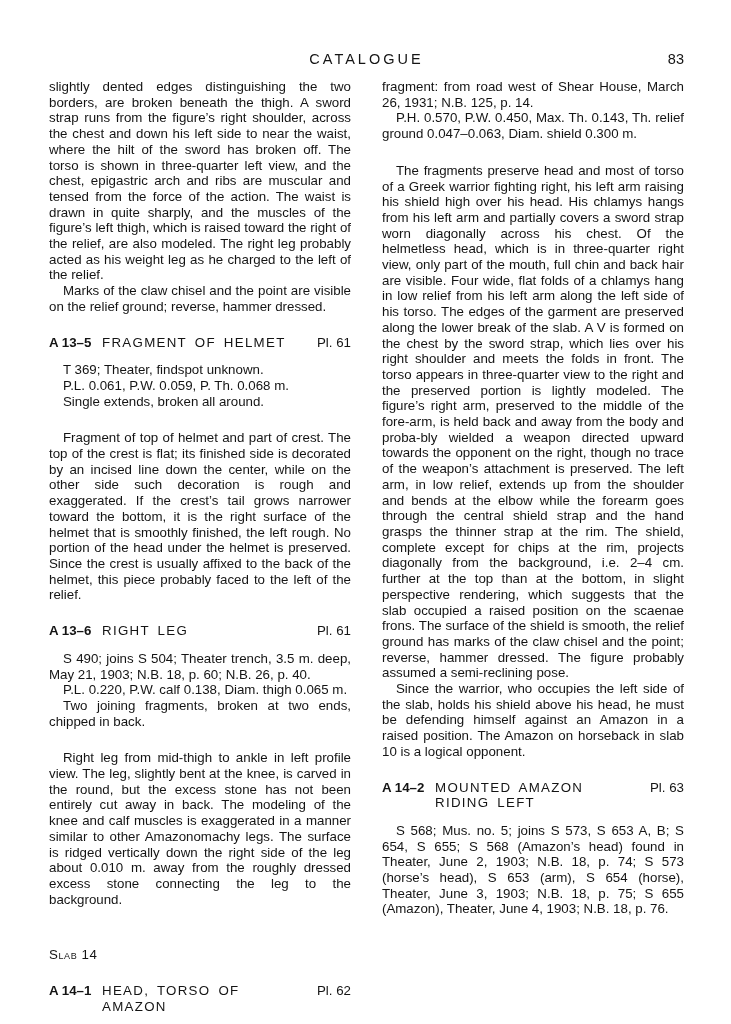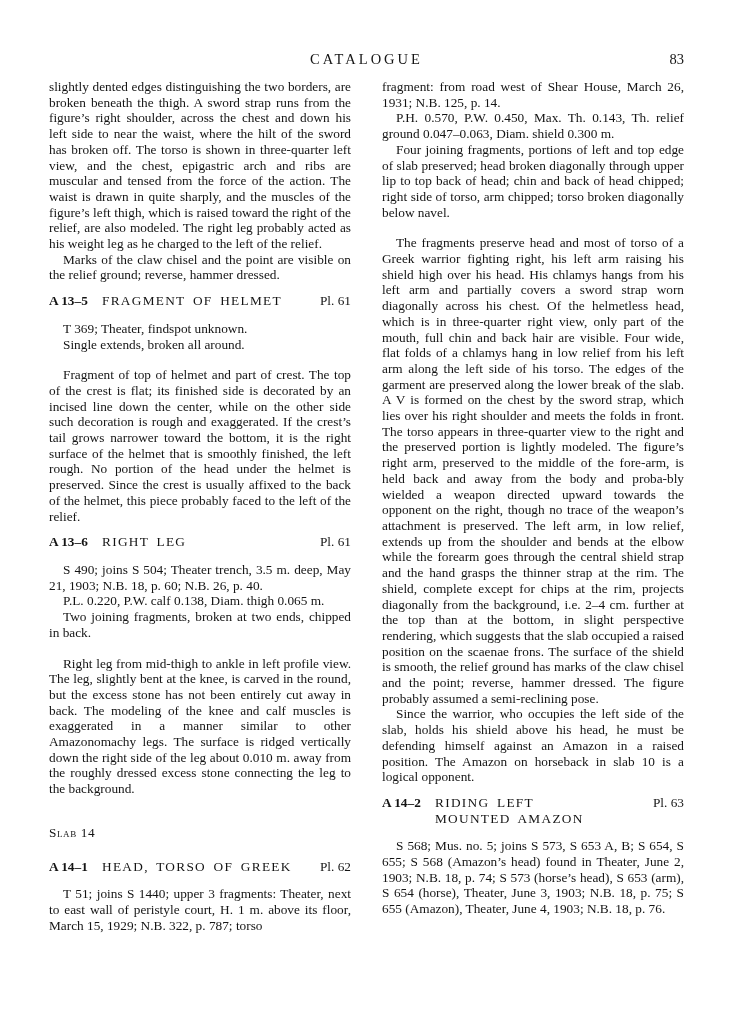--- a/index.html
+++ b/index.html
@@ -4,21 +4,21 @@
 <style>
   * { margin: 0; padding: 0; box-sizing: border-box; }
   html, body { background: #e8e8e6; }
   .page {
     position: relative;
     width: 731px;
     height: 1024px;
     margin: 0 auto;
     background: #ffffff;
     color: #141414;
-    font-family: Liberation Serif, serif;
+    font-family: Liberation Sans, sans-serif;
     font-size: 13.3px;
     line-height: 15.7px;
     overflow: hidden;
   }
   .page-header {
     position: absolute;
     top: 52px;
     left: 49px;
     width: 635px;
     height: 18px;
@@ -39,41 +39,41 @@
     position: absolute;
     top: 79px;
     left: 49px;
     width: 635px;
     display: flex;
     gap: 31px;
   }
   .column { width: 306px; }
   .para { text-align: justify; }
   .para.indent { text-indent: 14px; }
-  .para.desc { margin-top: 15px; }
+  .para.desc { margin-top: 21px; }
   .entry-heading {
     display: flex;
     align-items: flex-start;
-    margin-top: 10px;
+    margin-top: 20px;
     margin-bottom: 12px;
   }
   .entry-id {
     font-weight: bold;
     flex: none;
     width: 53px;
   }
   .entry-title {
     flex: 1;
     letter-spacing: 1.3px;
     word-spacing: 3px;
   }
   .title-line { display: block; }
   .entry-plate { flex: none; margin-left: 6px; }
   .slab-heading {
-    margin-top: 28px;
+    margin-top: 40px;
     margin-bottom: 18px;
     font-variant: small-caps;
     letter-spacing: 0.6px;
   }
   .ca { font-style: italic; }
 </style>
 </head>
 <body>
 
 <div class="page">
@@ -90,59 +90,59 @@
       <p class="para indent">Marks of the claw chisel and the point are visible on the relief ground; reverse, hammer dressed.</p>
 
       <div class="entry-heading">
         <span class="entry-id">A 13–5</span>
         <span class="entry-title">
             <span class="title-line">FRAGMENT OF HELMET</span>
           </span>
         <span class="entry-plate">Pl. 61</span>
       </div>
       <p class="para indent">T 369; Theater, findspot unknown.</p>
+      <p class="para indent">P.L. 0.061, P.W. 0.059, P. Th. 0.068 m.</p>
       <p class="para indent">Single extends, broken all around.</p>
       <p class="para indent desc">Fragment of top of helmet and part of crest. The top of the crest is flat; its finished side is decorated by an incised line down the center, while on the other side such decoration is rough and exaggerated. If the crest’s tail grows narrower toward the bottom, it is the right surface of the helmet that is smoothly finished, the left rough. No portion of the head under the helmet is preserved. Since the crest is usually affixed to the back of the helmet, this piece probably faced to the left of the relief.</p>
 
       <div class="entry-heading">
         <span class="entry-id">A 13–6</span>
         <span class="entry-title">
             <span class="title-line">RIGHT LEG</span>
           </span>
         <span class="entry-plate">Pl. 61</span>
       </div>
       <p class="para indent">S 490; joins S 504; Theater trench, 3.5 m. deep, May 21, 1903; N.B. 18, p. 60; N.B. 26, p. 40.</p>
       <p class="para indent">P.L. 0.220, P.W. calf 0.138, Diam. thigh 0.065 m.</p>
       <p class="para indent">Two joining fragments, broken at two ends, chipped in back.</p>
       <p class="para indent desc">Right leg from mid-thigh to ankle in left profile view. The leg, slightly bent at the knee, is carved in the round, but the excess stone has not been entirely cut away in back. The modeling of the knee and calf muscles is exaggerated in a manner similar to other Amazonomachy legs. The surface is ridged vertically down the right side of the leg about 0.010 m. away from the roughly dressed excess stone connecting the leg to the background.</p>
 
       <p class="slab-heading">Slab 14</p>
 
       <div class="entry-heading">
         <span class="entry-id">A 14–1</span>
         <span class="entry-title">
-            <span class="title-line">HEAD, TORSO OF GREEK</span>
+            <span class="title-line">HEAD, TORSO OF AMAZON</span>
           </span>
         <span class="entry-plate">Pl. 62</span>
       </div>
       <p class="para indent">T 51; joins S 1440; upper 3 fragments: Theater, next to east wall of peristyle court, H. 1 m. above its floor, March 15, 1929; N.B. 322, p. 787; torso</p>
     </div>
 
     <div class="column">
       <p class="para">fragment: from road west of Shear House, March 26, 1931; N.B. 125, p. 14.</p>
       <p class="para indent">P.H. 0.570, P.W. 0.450, Max. Th. 0.143, Th. relief ground 0.047–0.063, Diam. shield 0.300 m.</p>
-      <p class="para indent">Four joining fragments, portions of left and top edge of slab preserved; head broken diagonally through upper lip to top back of head; chin and back of head chipped; right side of torso, arm chipped; torso broken diagonally below navel.</p>
       <p class="para indent desc">The fragments preserve head and most of torso of a Greek warrior fighting right, his left arm raising his shield high over his head. His chlamys hangs from his left arm and partially covers a sword strap worn diagonally across his chest. Of the helmetless head, which is in three-quarter right view, only part of the mouth, full chin and back hair are visible. Four wide, flat folds of a chlamys hang in low relief from his left arm along the left side of his torso. The edges of the garment are preserved along the lower break of the slab. A V is formed on the chest by the sword strap, which lies over his right shoulder and meets the folds in front. The torso appears in three-quarter view to the right and the preserved portion is lightly modeled. The figure’s right arm, preserved to the middle of the fore-arm, is held back and away from the body and proba-bly wielded a weapon directed upward towards the opponent on the right, though no trace of the weapon’s attachment is preserved. The left arm, in low relief, extends up from the shoulder and bends at the elbow while the forearm goes through the central shield strap and the hand grasps the thinner strap at the rim. The shield, complete except for chips at the rim, projects diagonally from the background, i.e. 2–4 cm. further at the top than at the bottom, in slight perspective rendering, which suggests that the slab occupied a raised position on the scaenae frons. The surface of the shield is smooth, the relief ground has marks of the claw chisel and the point; reverse, hammer dressed. The figure probably assumed a semi-reclining pose.</p>
       <p class="para indent">Since the warrior, who occupies the left side of the slab, holds his shield above his head, he must be defending himself against an Amazon in a raised position. The Amazon on horseback in slab 10 is a logical opponent.</p>
 
       <div class="entry-heading">
         <span class="entry-id">A 14–2</span>
         <span class="entry-title">
+            <span class="title-line">MOUNTED AMAZON</span>
             <span class="title-line">RIDING LEFT</span>
-            <span class="title-line">MOUNTED AMAZON</span>
           </span>
         <span class="entry-plate">Pl. 63</span>
       </div>
       <p class="para indent">S 568; Mus. no. 5; joins S 573, S 653 A, B; S 654, S 655; S 568 (Amazon’s head) found in Theater, June 2, 1903; N.B. 18, p. 74; S 573 (horse’s head), S 653 (arm), S 654 (horse), Theater, June 3, 1903; N.B. 18, p. 75; S 655 (Amazon), Theater, June 4, 1903; N.B. 18, p. 76.</p>
     </div>
 
   </div>
 </div>
 
 </body></html>

